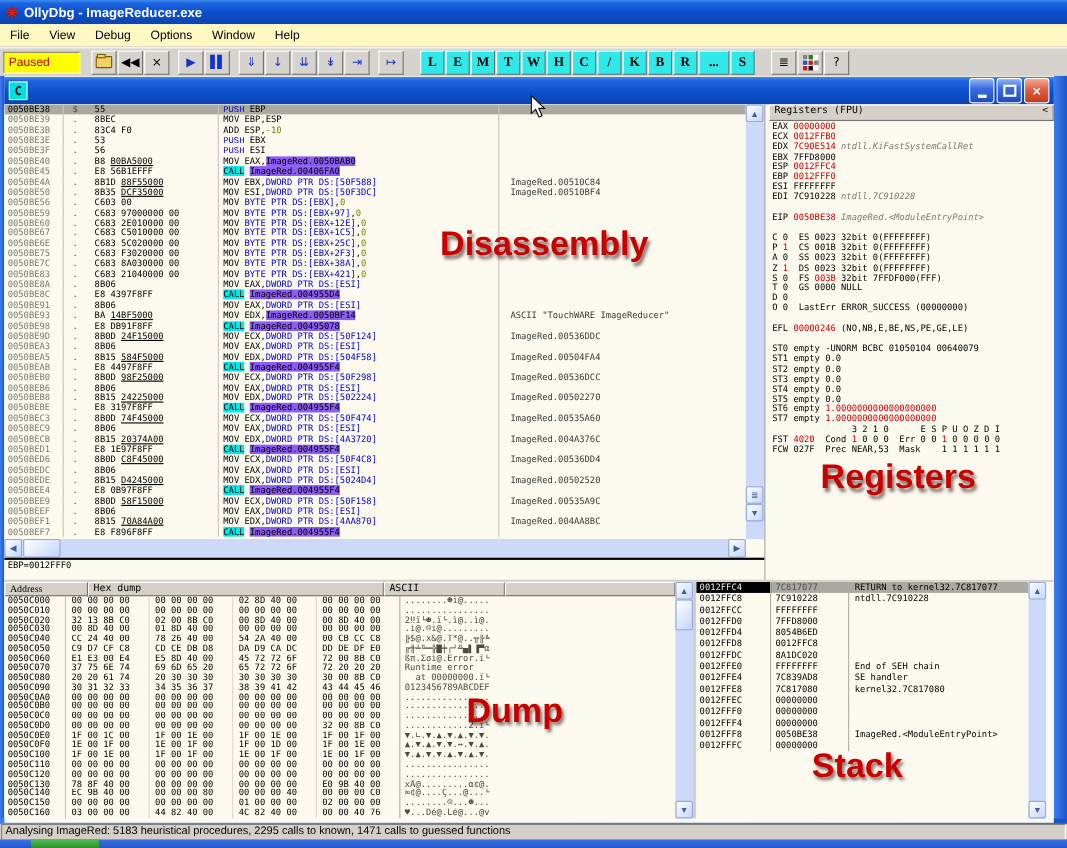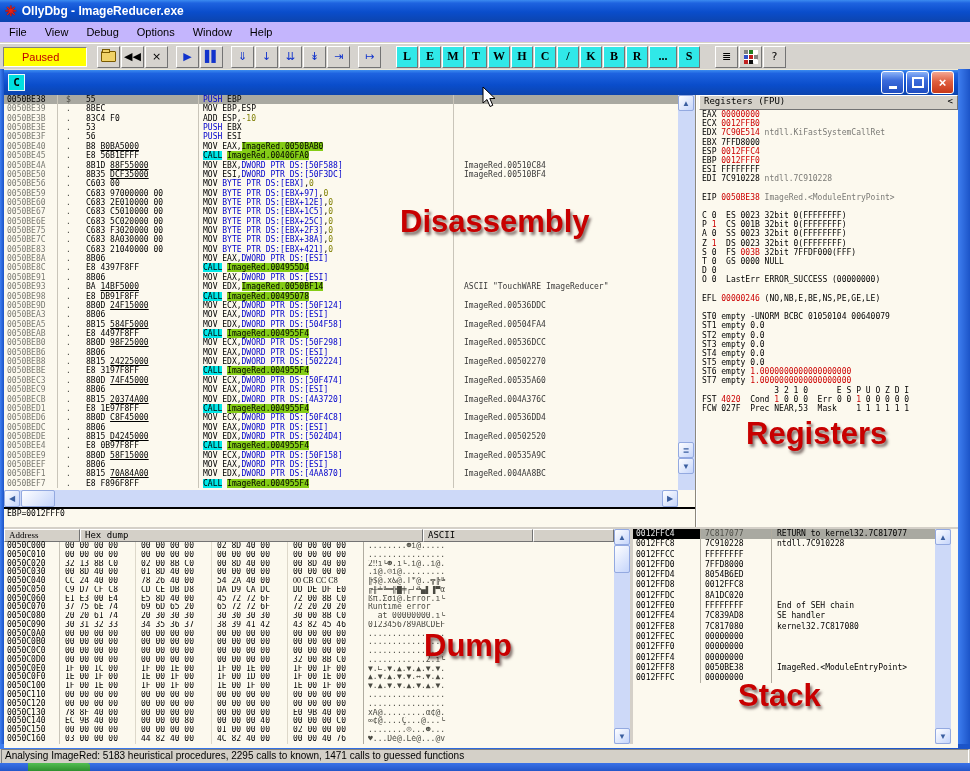--- a/index.html
+++ b/index.html
@@ -6,28 +6,28 @@
   body{width:970px;height:771px;position:relative;overflow:hidden;background:#ECE9D8;
        font-family:"Liberation Sans",sans-serif;-webkit-font-smoothing:none;}
   .abs{position:absolute;box-sizing:border-box;}
   .mono{font-family:"DejaVu Sans Mono",monospace;}
 
   
   #titlebar{left:0;top:0;width:970px;height:22px;color:#fff;font-weight:bold;font-size:12px;
     background:linear-gradient(180deg,#3B8BF0 0%,#1E63E0 14%,#0A4DCB 55%,#0C44AE 100%);
     display:flex;align-items:center;padding-left:5px;}
   #olly-icon{color:#E82010;font-size:14px;margin-right:5px;font-weight:bold;text-shadow:0 0 1px #600;}
-  #menubar{left:0;top:22px;width:970px;height:21px;background:#c4b5fd;display:flex;align-items:center;
+  #menubar{left:0;top:22px;width:970px;height:21px;background:#fef9c3;display:flex;align-items:center;
     font-size:11px;color:#000;border-bottom:1px solid #D8D4C8;}
   .menu-item{padding:2px 9px;}
   #toolbar{left:0;top:43px;width:970px;height:26px;background:#D6D3CE;border-top:1px solid #FFF;
     display:flex;align-items:center;padding-left:3px;}
   #paused-box{width:64px;height:18px;background:#FFFF00;color:#C00000;font-size:11px;
     border:1px solid;border-color:#808080 #FFF #FFF #808080;display:flex;align-items:center;
-    padding-left:18px;margin-right:10px;}
+    padding-left:4px;margin-right:10px;}
   .tbtn{width:21px;height:20px;background:#D6D3CE;border:1px solid;border-color:#FFF #737373 #737373 #FFF;
     display:flex;align-items:center;justify-content:center;font-size:11px;margin-right:1px;
     color:#1133CC;font-family:"DejaVu Sans",sans-serif;}
   .tbtn.dark{color:#000;}
   .gap{width:7px;}
   .lbtn{width:20px;height:20px;background:#30E8E8;border:1px solid;border-color:#FFF #737373 #737373 #FFF;
     display:flex;align-items:center;justify-content:center;font-weight:bold;font-size:12px;color:#000;
     margin-right:1px;font-family:"Liberation Serif",serif;}
   .icon-open-file{width:13px;height:9px;background:#F0D268;border:1px solid #7A5A00;border-radius:1px;position:relative;}
   .icon-open-file:before{content:"";position:absolute;left:0;top:-3px;width:6px;height:2px;background:#F0D268;border:1px solid #7A5A00;}
@@ -55,23 +55,23 @@
   
   #disasm{left:4px;top:95px;width:674px;height:395px;overflow:hidden;background:#FCF9EE;}
   .drow{display:flex;height:9.36px;font-size:8px;line-height:9.4px;white-space:pre;}
   .drow.sel{background:#A9A9A1;}
   .d-addr{width:50px;color:#7B7B73;padding-left:3px;border-right:1px solid #C9C5B9;flex:none;}
   .drow.sel .d-addr{color:#000;}
   .d-mark{width:20px;padding-left:8px;color:#4A4A44;border-right:0;flex:none;}
   .d-hex{width:112px;color:#000;flex:none;}
   .d-instr{width:250px;border-left:1px solid #C9C5B9;border-right:1px solid #C9C5B9;padding-left:4px;flex:none;overflow:hidden;}
   .d-comm{padding-left:10px;color:#3A3A3A;overflow:hidden;text-align:right;}
-  .op{color:#000;} .op-push{color:#0000CC;} .op-mem{color:#0000CC;margin-top:20px;} .op-imm{color:#7E7E00;}
+  .op{color:#000;} .op-push{color:#0000CC;font-family:Liberation Mono, monospace;} .op-mem{color:#0000CC;margin-top:20px;} .op-imm{color:#7E7E00;}
   .op-call{background:#00E8E8;color:#000;}
-  .op-addr{background:#84cc16;color:#000;}
+  .op-addr{background:#8b5cf6;color:#000;}
   .hexu{text-decoration:underline;text-align:center;}
 
   
   .sb{background:#CDD9F8;}
   .sb-btn{background:linear-gradient(135deg,#FEFEFF,#C5D5FB);border:1px solid #93A9E0;border-radius:2px;
     color:#3B5FA0;font-size:8px;display:flex;align-items:center;justify-content:center;box-sizing:border-box;}
   .sb-v .sb-btn{width:16px;height:16px;}
   .sb-h .sb-btn{width:16px;height:17px;}
   .sb-thumb{background:linear-gradient(135deg,#FEFEFF,#C5D5FB);border:1px solid #93A9E0;border-radius:2px;box-sizing:border-box;}
 
@@ -80,21 +80,21 @@
   #info-pane{left:4px;top:507px;width:691px;height:20px;background:#FCF9EE;border-top:2px solid #000;
     font-size:8px;line-height:10px;padding-left:3px;}
   #vsep-disasm-reg{left:695px;top:95px;width:1px;height:432px;background:#8C887C;}
   #vsep2{left:696px;top:95px;width:1px;height:432px;background:#FFF;}
 
   
   #registers{left:699px;top:95px;width:259px;height:432px;background:#FCF9EE;overflow:hidden;}
   #reg-header{height:13px;background:#D4D0C8;border:1px solid;border-color:#FFF #737373 #737373 #FFF;
     font-size:9px;line-height:11px;display:flex;justify-content:space-between;padding:0 4px;color:#000;}
   .rline{font-size:8px;line-height:9.2px;height:9.2px;white-space:pre;padding-left:3px;overflow:hidden;}
-  .rk{color:#000;} .rr{color:#CC0000;} .rg{color:#7A7A76;}
+  .rk{color:#000;} .rr{color:#CC0000;} .rg{color:#7A7A76;font-style:italic;}
 
   
   #dump{left:4px;top:529px;width:610px;height:215px;background:#FCF9EE;overflow:hidden;}
   #dump-header{height:13px;background:#D4D0C8;display:flex;font-size:9px;line-height:11px;color:#000;}
   .dh-cell{border:1px solid;border-color:#FFF #737373 #737373 #FFF;padding-left:4px;box-sizing:border-box;}
   .dumprow{display:flex;height:8.78px;font-size:8px;line-height:8.9px;white-space:pre;}
   .du-addr{width:52px;padding-left:3px;color:#000;border-right:1px solid #C9C5B9;flex:none;}
   .du-grp{width:70px;padding-left:5px;color:#000;border-right:1px solid #DDD8CA;flex:none;overflow:hidden;}
   .du-ascii{width:104px;padding-left:4px;color:#4A4A42;border-left:1px solid #B0ACA0;flex:none;overflow:hidden;}
 
@@ -302,35 +302,35 @@
       <div class="rline"><span class="rk">ST7 empty </span><span class="rr">1.0000000000000000000</span></div>
       <div class="rline"><span class="rk">               3 2 1 0      E S P U O Z D I</span></div>
       <div class="rline"><span class="rk">FST </span><span class="rr">4020</span><span class="rk">  Cond </span><span class="rr">1</span><span class="rk"> 0 0 0  Err 0 0 </span><span class="rr">1</span><span class="rk"> 0 0 0 0 0</span></div>
       <div class="rline"><span class="rk">FCW 027F  Prec NEAR,53  Mask    1 1 1 1 1 1</span></div>
     </div>
 </div>
 
 <div class="abs mono" id="dump">
   <div id="dump-header">
     <span class="dh-cell" style="width:76px;font-family:Liberation Serif, serif;">Address</span>
-    <span class="dh-cell" style="width:343px;">Hex dump</span>
+    <span class="dh-cell" style="width:269px;">Hex dump</span>
     <span class="dh-cell" style="width:110px;">ASCII</span>
     <span class="dh-cell" style="flex:1;"></span>
   </div>
   <div id="dump-rows">
       <div class="dumprow"><span class="du-addr">0050C000</span><span class="du-grp">00 00 00 00</span><span class="du-grp">00 00 00 00</span><span class="du-grp">02 8D 40 00</span><span class="du-grp" style="border-right: none;">00 00 00 00</span><span class="du-ascii">........☻ì@.....</span></div>
       <div class="dumprow"><span class="du-addr">0050C010</span><span class="du-grp">00 00 00 00</span><span class="du-grp">00 00 00 00</span><span class="du-grp">00 00 00 00</span><span class="du-grp" style="border-right: none;">00 00 00 00</span><span class="du-ascii">................</span></div>
       <div class="dumprow"><span class="du-addr">0050C020</span><span class="du-grp">32 13 8B C0</span><span class="du-grp">02 00 8B C0</span><span class="du-grp">00 8D 40 00</span><span class="du-grp" style="border-right: none;">00 8D 40 00</span><span class="du-ascii">2‼ï└☻.ï└.ì@..ì@.</span></div>
       <div class="dumprow"><span class="du-addr">0050C030</span><span class="du-grp">00 8D 40 00</span><span class="du-grp">01 8D 40 00</span><span class="du-grp">00 00 00 00</span><span class="du-grp" style="border-right: none;">00 00 00 00</span><span class="du-ascii">.ì@.☺ì@.........</span></div>
-      <div class="dumprow"><span class="du-addr">0050C040</span><span class="du-grp">CC 24 40 00</span><span class="du-grp">78 26 40 00</span><span class="du-grp">54 2A 40 00</span><span class="du-grp" style="border-right: none; font-family: Liberation Serif, serif;">00 CB CC C8</span><span class="du-ascii">╠$@.x&amp;@.T*@..╦╠╚</span></div>
+      <div class="dumprow"><span class="du-addr">0050C040</span><span class="du-grp">CC 24 40 00</span><span class="du-grp">78 26 40 00</span><span class="du-grp">54 2A 40 00</span><span class="du-grp" style="border-right: none;">00 CB CC C8</span><span class="du-ascii">╠$@.x&amp;@.T*@..╦╠╚</span></div>
       <div class="dumprow"><span class="du-addr">0050C050</span><span class="du-grp">C9 D7 CF C8</span><span class="du-grp">CD CE DB D8</span><span class="du-grp">DA D9 CA DC</span><span class="du-grp" style="border-right: none;">DD DE DF E0</span><span class="du-ascii">╔╫╧╚═╬█╪┌┘╩▄▌▐▀α</span></div>
       <div class="dumprow"><span class="du-addr">0050C060</span><span class="du-grp">E1 E3 00 E4</span><span class="du-grp">E5 8D 40 00</span><span class="du-grp">45 72 72 6F</span><span class="du-grp" style="border-right: none;">72 00 8B C0</span><span class="du-ascii">ßπ.Σσì@.Error.ï└</span></div>
       <div class="dumprow"><span class="du-addr">0050C070</span><span class="du-grp">37 75 6E 74</span><span class="du-grp">69 6D 65 20</span><span class="du-grp">65 72 72 6F</span><span class="du-grp" style="border-right: none;">72 20 20 20</span><span class="du-ascii">Runtime error   </span></div>
       <div class="dumprow"><span class="du-addr">0050C080</span><span class="du-grp">20 20 61 74</span><span class="du-grp">20 30 30 30</span><span class="du-grp">30 30 30 30</span><span class="du-grp" style="border-right: none;">30 00 8B C0</span><span class="du-ascii">  at 00000000.ï└</span></div>
-      <div class="dumprow"><span class="du-addr">0050C090</span><span class="du-grp">30 31 32 33</span><span class="du-grp">34 35 36 37</span><span class="du-grp">38 39 41 42</span><span class="du-grp" style="border-right: none;">43 82 45 46</span><span class="du-ascii">0123456789ABCDEF</span></div>
+      <div class="dumprow"><span class="du-addr">0050C090</span><span class="du-grp">30 31 32 33</span><span class="du-grp">34 35 36 37</span><span class="du-grp">38 39 41 42</span><span class="du-grp" style="border-right: none;">43 44 45 46</span><span class="du-ascii">0123456789ABCDEF</span></div>
       <div class="dumprow"><span class="du-addr">0050C0A0</span><span class="du-grp">00 00 00 00</span><span class="du-grp">00 00 00 00</span><span class="du-grp">00 00 00 00</span><span class="du-grp" style="border-right: none;">00 00 00 00</span><span class="du-ascii">................</span></div>
       <div class="dumprow"><span class="du-addr">0050C0B0</span><span class="du-grp">00 00 00 00</span><span class="du-grp">00 00 00 00</span><span class="du-grp">00 00 00 00</span><span class="du-grp" style="border-right: none;">00 00 00 00</span><span class="du-ascii">................</span></div>
       <div class="dumprow"><span class="du-addr">0050C0C0</span><span class="du-grp">00 00 00 00</span><span class="du-grp">00 00 00 00</span><span class="du-grp">00 00 00 00</span><span class="du-grp" style="border-right: none;">00 00 00 00</span><span class="du-ascii">................</span></div>
       <div class="dumprow"><span class="du-addr">0050C0D0</span><span class="du-grp">00 00 00 00</span><span class="du-grp">00 00 00 00</span><span class="du-grp">00 00 00 00</span><span class="du-grp" style="border-right: none;">32 00 8B C0</span><span class="du-ascii">............2.ï└</span></div>
       <div class="dumprow"><span class="du-addr">0050C0E0</span><span class="du-grp">1F 00 1C 00</span><span class="du-grp">1F 00 1E 00</span><span class="du-grp">1F 00 1E 00</span><span class="du-grp" style="border-right: none;">1F 00 1F 00</span><span class="du-ascii">▼.∟.▼.▲.▼.▲.▼.▼.</span></div>
       <div class="dumprow"><span class="du-addr">0050C0F0</span><span class="du-grp">1E 00 1F 00</span><span class="du-grp">1E 00 1F 00</span><span class="du-grp">1F 00 1D 00</span><span class="du-grp" style="border-right: none;">1F 00 1E 00</span><span class="du-ascii">▲.▼.▲.▼.▼.↔.▼.▲.</span></div>
       <div class="dumprow"><span class="du-addr">0050C100</span><span class="du-grp">1F 00 1E 00</span><span class="du-grp">1F 00 1F 00</span><span class="du-grp">1E 00 1F 00</span><span class="du-grp" style="border-right: none;">1E 00 1F 00</span><span class="du-ascii">▼.▲.▼.▼.▲.▼.▲.▼.</span></div>
       <div class="dumprow"><span class="du-addr">0050C110</span><span class="du-grp">00 00 00 00</span><span class="du-grp">00 00 00 00</span><span class="du-grp">00 00 00 00</span><span class="du-grp" style="border-right: none;">00 00 00 00</span><span class="du-ascii">................</span></div>
       <div class="dumprow"><span class="du-addr">0050C120</span><span class="du-grp">00 00 00 00</span><span class="du-grp">00 00 00 00</span><span class="du-grp">00 00 00 00</span><span class="du-grp" style="border-right: none;">00 00 00 00</span><span class="du-ascii">................</span></div>
       <div class="dumprow"><span class="du-addr">0050C130</span><span class="du-grp">78 8F 40 00</span><span class="du-grp">00 00 00 00</span><span class="du-grp">00 00 00 00</span><span class="du-grp" style="border-right: none;">E0 9B 40 00</span><span class="du-ascii">xÅ@.........α¢@.</span></div>

